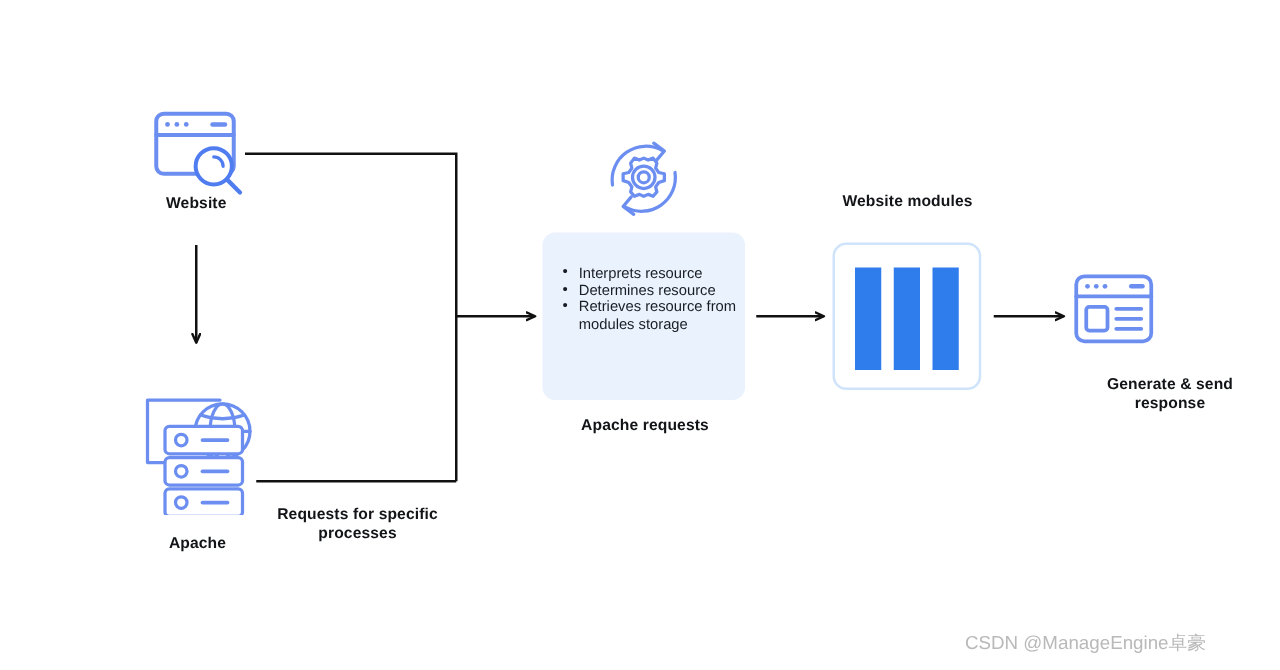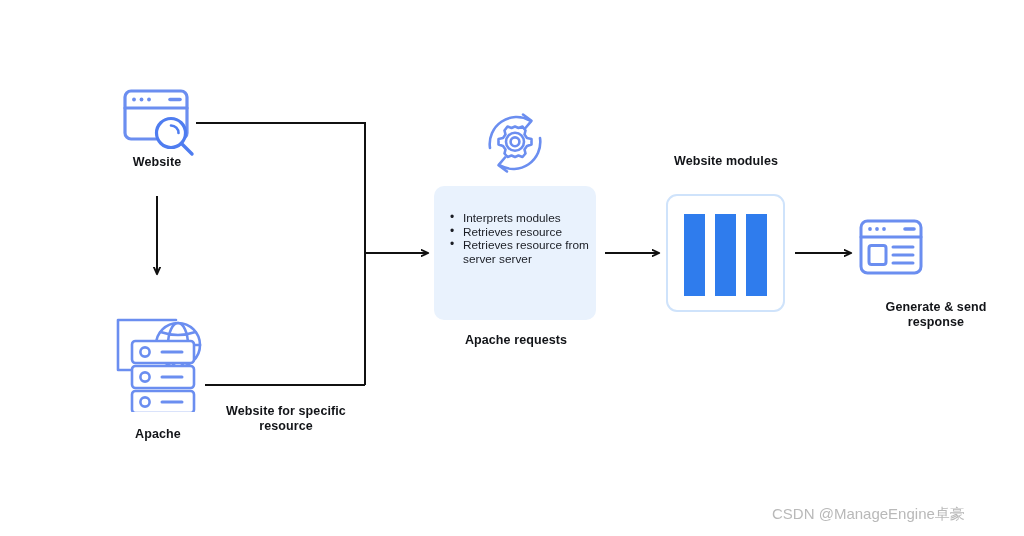--- a/index.html
+++ b/index.html
@@ -181,41 +181,41 @@
       <circle cx="33" cy="65" r="4.6"></circle>
       <line x1="50" y1="65" x2="70" y2="65" stroke-width="3"></line>
       <rect x="20" y="79" width="62" height="22" rx="3.5" fill="#ffffff"></rect>
       <circle cx="33" cy="90" r="4.6"></circle>
       <line x1="50" y1="90" x2="70" y2="90" stroke-width="3"></line>
     </g>
   </svg>
 </div>
 <div class="label" id="client-label">Apache</div>
 
-<div class="label" id="requests-label">Website for specific resource</div>
+<div class="label" id="requests-label">Requests for specific processes</div>
 
 <div class="node" id="gear-icon">
   <svg class="icon-svg" width="66" height="66" viewBox="0 0 66 66">
     <g fill="none" stroke="#6b8ef0" stroke-width="2.6" stroke-linecap="round" stroke-linejoin="round">
       <path d="M8,38 A27,27 0 0 1 48,10.5"></path>
       <path d="M41,4.5 L49.5,10.8 L43,18.5"></path>
       <path d="M58,28 A27,27 0 0 1 18,55.5"></path>
       <path d="M25,61.5 L16.5,55.2 L23,47.5"></path>
       <path d="M33,16.5 L36.5,18 L40.5,16.5 L43.5,20.5 L42.5,24.5 L45,28 L49.5,29 L49.5,34.5 L45,36 L42.5,39.5 L43.5,43.5 L40.5,47 L36.5,45.5 L33,47 L29.5,45.5 L25.5,47 L22.5,43.5 L23.5,39.5 L21,36 L16.5,34.5 L16.5,29 L21,28 L23.5,24.5 L22.5,20.5 L25.5,16.5 L29.5,18 Z"></path>
       <circle cx="33" cy="31.8" r="9"></circle>
       <circle cx="33" cy="31.8" r="4.4"></circle>
     </g>
   </svg>
 </div>
 
 <div class="node" id="apache-processes-card">
   <ul id="apache-processes-list">
-    <li>Interprets modules</li>
-    <li>Retrieves resource</li>
-    <li>Retrieves resource from server server</li>
+    <li>Interprets resource</li>
+    <li>Determines resource</li>
+    <li>Retrieves resource from modules storage</li>
   </ul>
 </div>
 <div class="label" id="apache-processes-label">Apache requests</div>
 
 <div class="label" id="apache-modules-label">Website modules</div>
 <div class="node" id="apache-modules-box">
   <div class="module-bar" id="module-bar-1"></div>
   <div class="module-bar" id="module-bar-2"></div>
   <div class="module-bar" id="module-bar-3"></div>
 </div>

